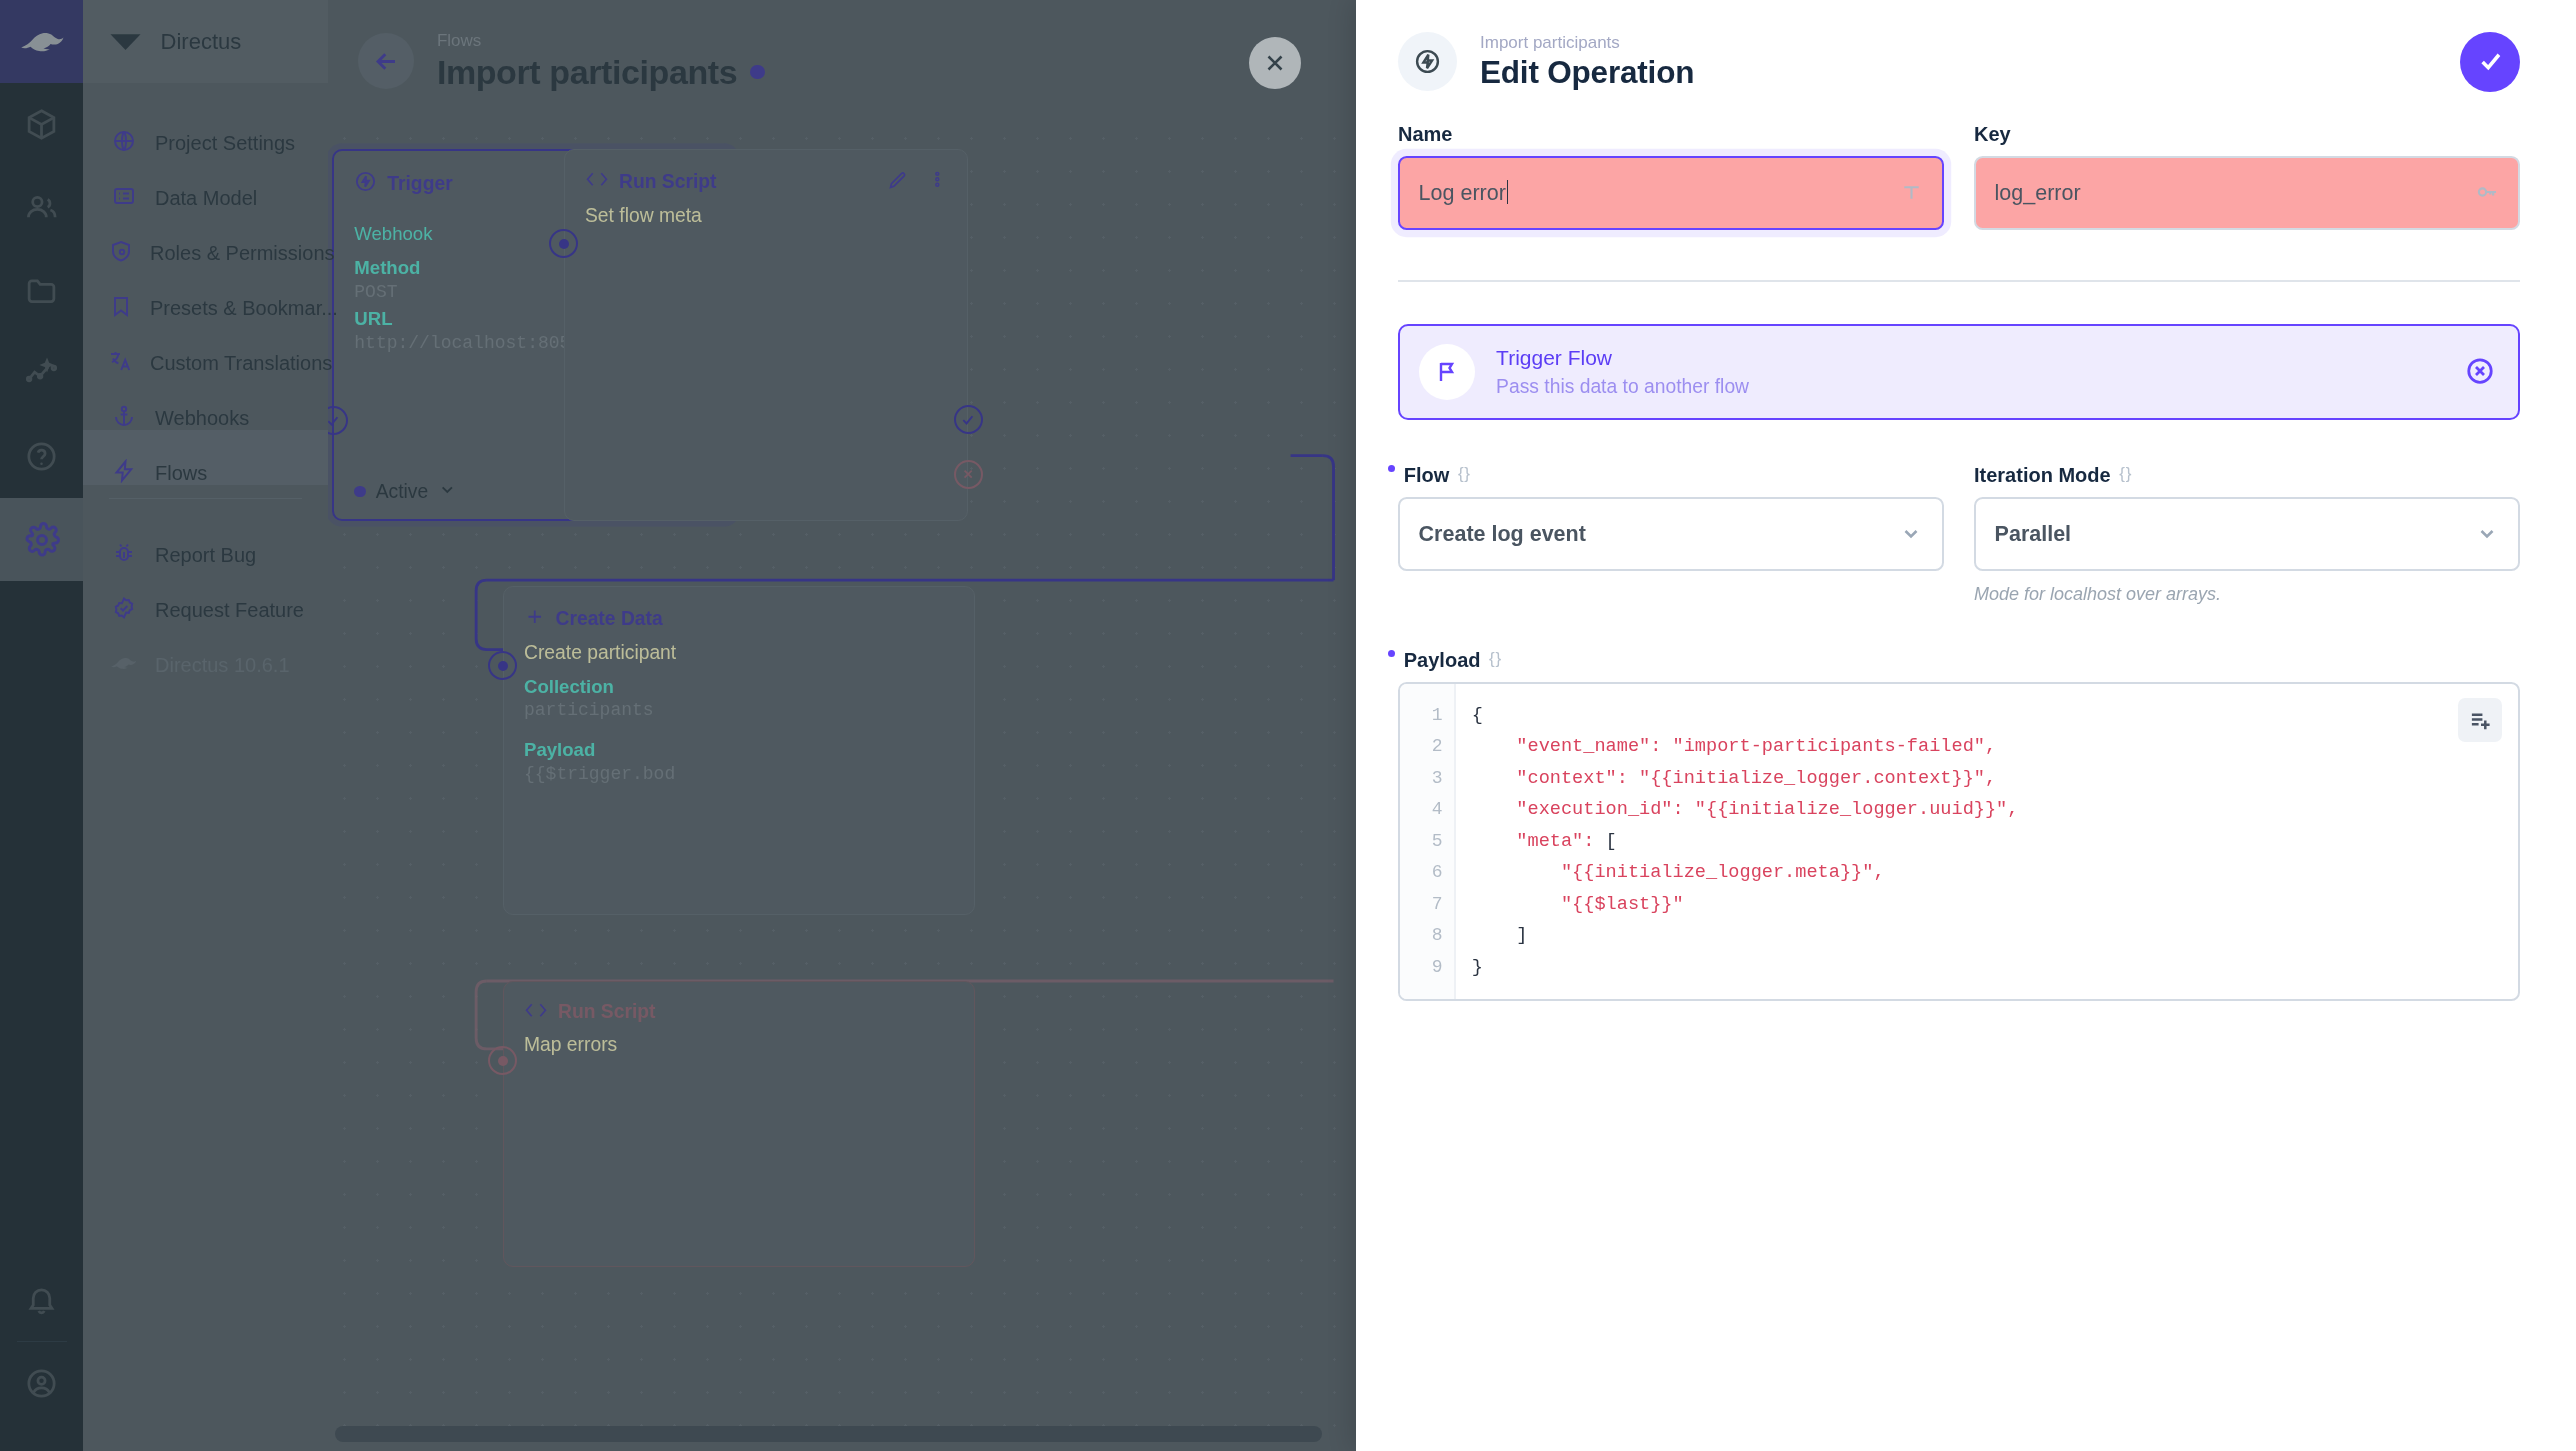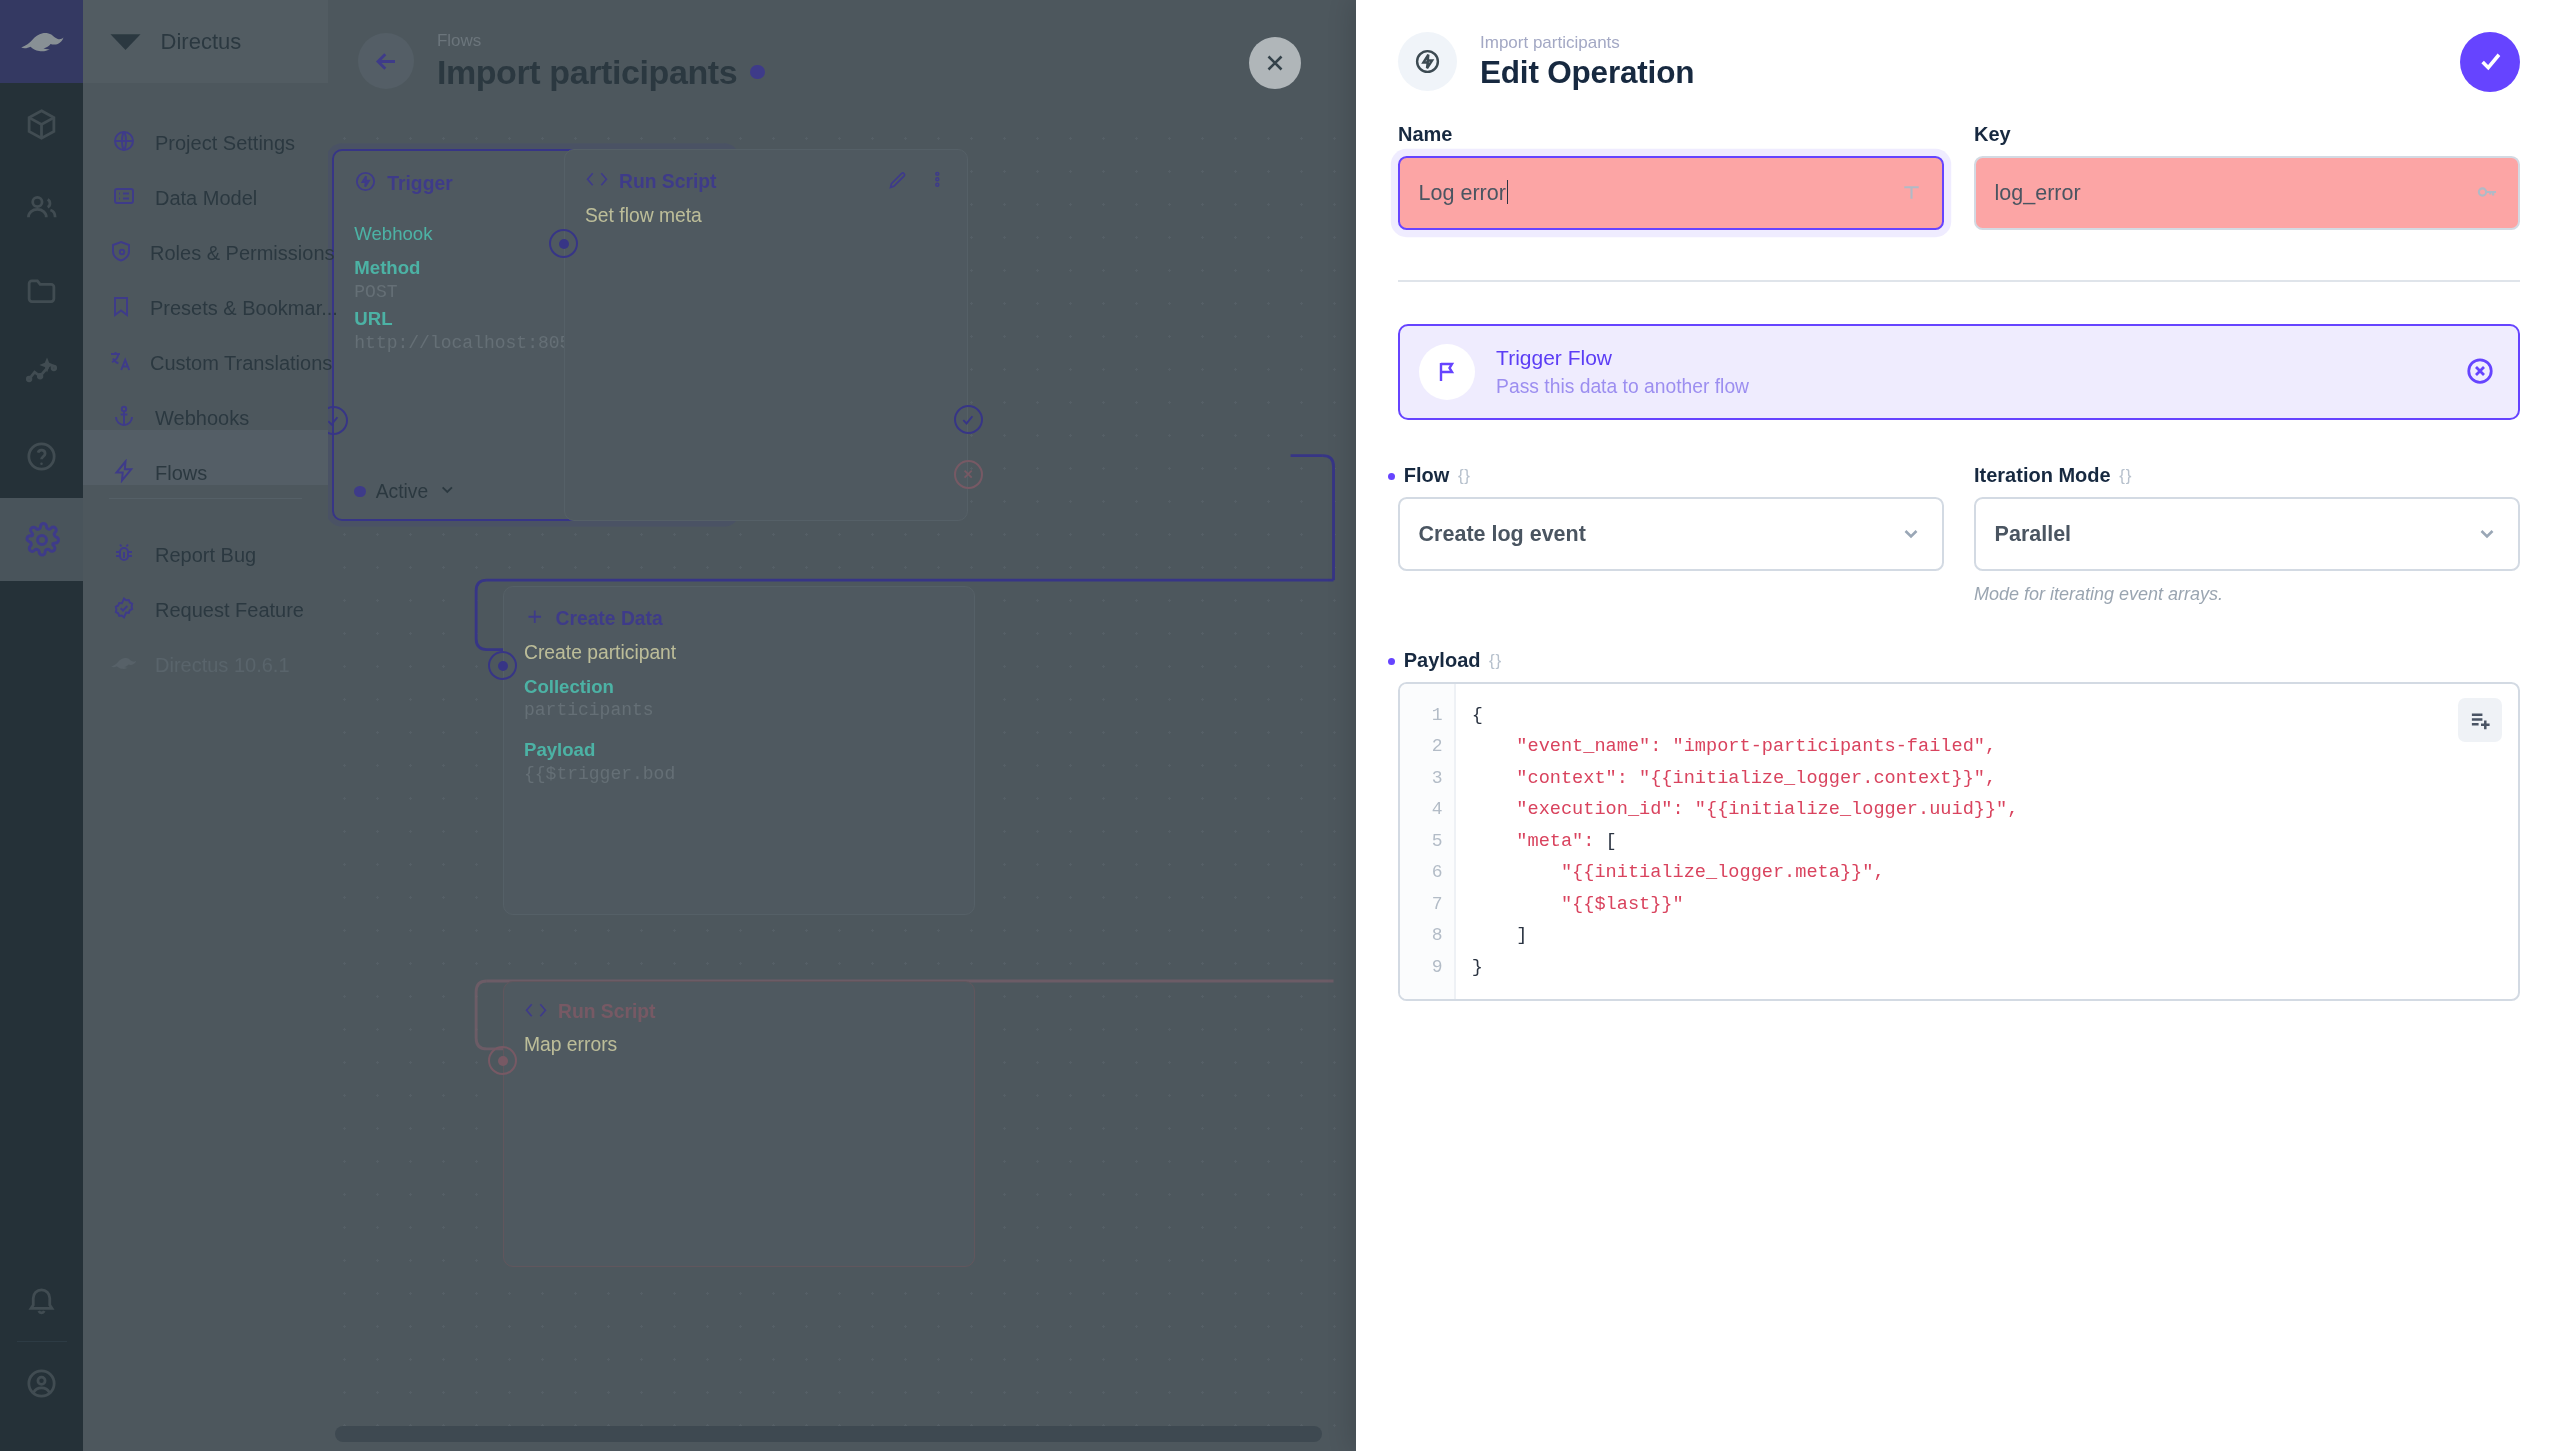--- a/index.html
+++ b/index.html
@@ -178,21 +178,21 @@
   }
   .save-fab svg { stroke: #ffffff; fill: none; stroke-width: 3.2; }
 
   #drawer-body { padding: 0 56px 0 42px; }
 
   .row2 { display: flex; gap: 30px; }
   .col { flex: 1 1 0; min-width: 0; }
 
   .f-label {
     font-size: 20px; color: #172940; font-weight: 700;
-    margin-bottom: 10px; display: flex; align-items: center; gap: 8.6px;
+    margin-bottom: 10px; display: flex; align-items: flex-start; gap: 8.6px;
   }
   .f-label .req-dot {
     position: relative; left: -10px; top: 0.7px;
     width: 7.2px; height: 7.2px; border-radius: 50%; background: #6644FF;
     margin-right: -10px;
   }
   .braces { font-size: 17px; color: #b7c1cd; font-weight: 400; letter-spacing: 0.7px; }
 
   .input-box {
     height: 74px; border: 2.1px solid #d3dae3; border-radius: 8.6px;
@@ -724,21 +724,21 @@
             <span class="braces">{}</span>
           </div>
           <div class="select-box">
             <span class="select-val">Parallel</span>
             <span>
               <svg width="24" height="24" viewBox="0 0 24 24">
                   <path d="M6.5 10l5.5 5.5L17.5 10"></path>
                 </svg>
             </span>
           </div>
-          <div class="hint">Mode for iterating event arrays.</div>
+          <div class="hint">Mode for localhost over arrays.</div>
         </div>
       </div>
 
       <div style="margin-top:44px">
         <div class="f-label">
           <span class="req-dot"></span>
           <span>Payload</span>
           <span class="braces">{}</span>
         </div>
 

